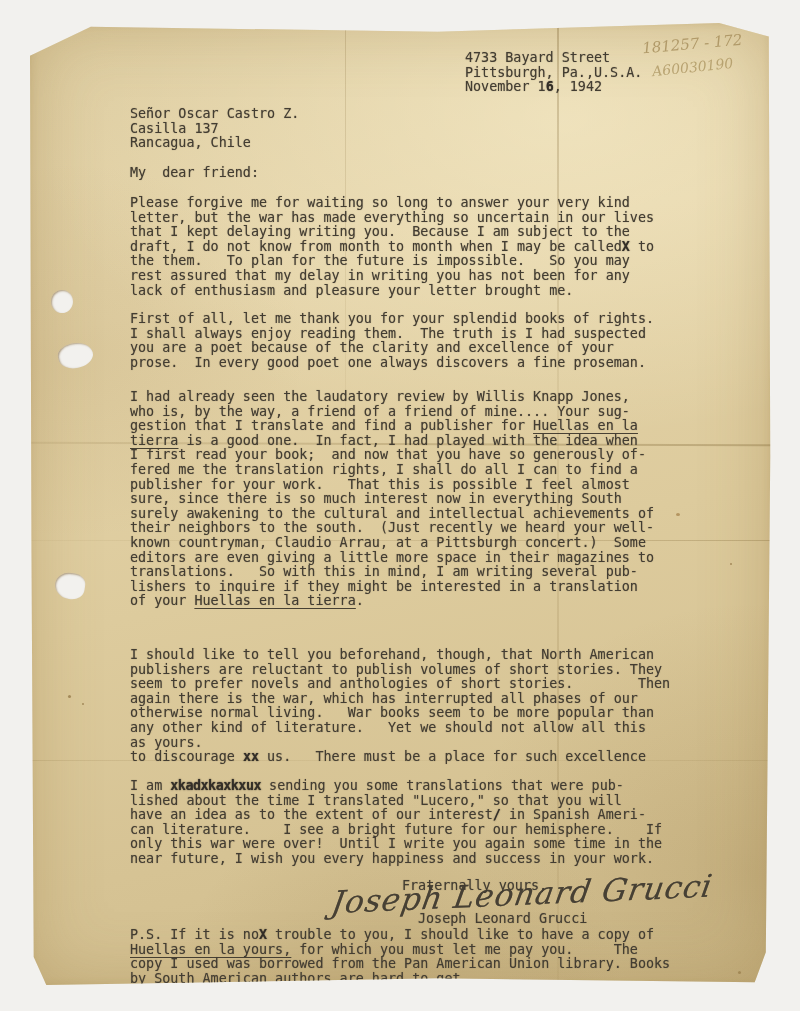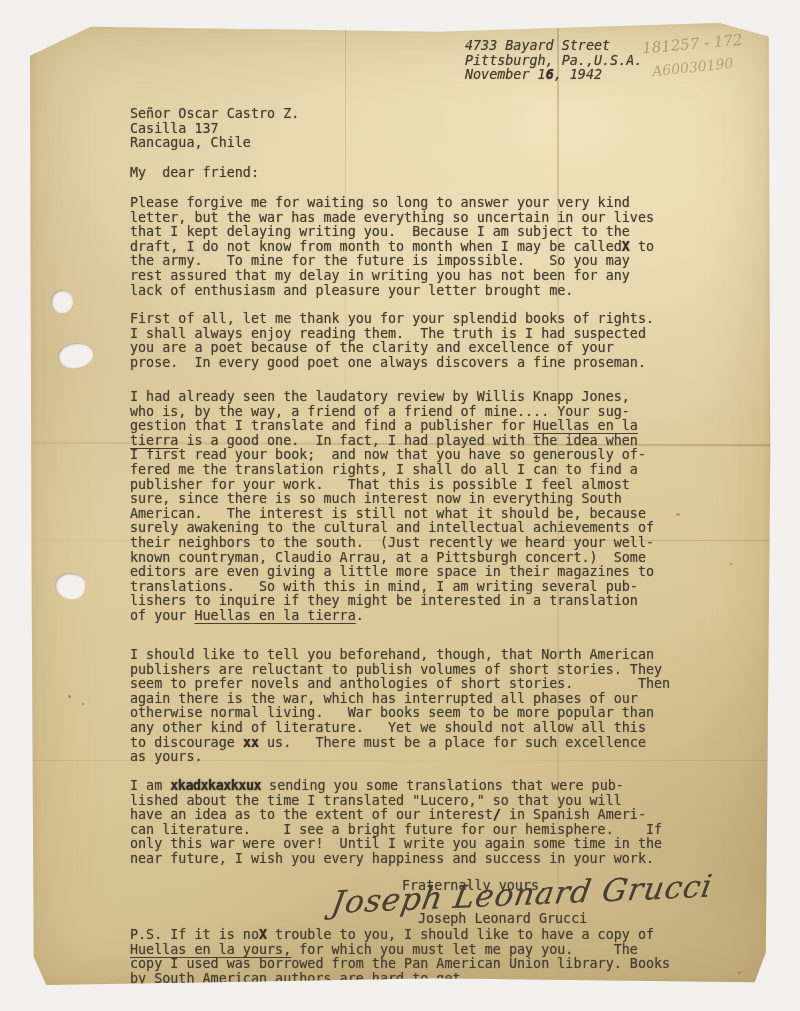--- a/index.html
+++ b/index.html
@@ -36,21 +36,21 @@
   }
   .pencil-1{left:612px;top:12px;font-size:15px;transform:rotate(-5deg);}
   .pencil-2{left:622px;top:36px;font-size:14px;transform:rotate(-6deg);color:#b09a66;}
   .sig-script{
     position:absolute;left:302px;top:852px;width:420px;
     font-family:"DejaVu Serif","Liberation Serif",serif;font-style:italic;
     font-size:31px;color:rgba(64,58,48,.88);letter-spacing:1px;
     transform:rotate(-2.5deg) skewX(-12deg);
     text-shadow:0 0 .6px rgba(64,58,48,.6);
   }
-  .sender{left:435px;top:16px;font-style:italic;}
+  .sender{left:435px;top:28px;}
   .recipient{left:100px;top:84px;}
   .salutation{left:100px;top:143px;white-space:pre;}
   .p1{left:100px;top:173px;}
   .p2{left:100px;top:289px;}
   .p3{left:100px;top:367px;}
   .p4{left:100px;top:625px;}
   .p5{left:100px;top:756px;}
   .closing{left:372px;top:856px;}
   .sig-typed{left:388px;top:889px;}
   .ps{left:100px;top:905px;}
@@ -97,57 +97,56 @@
       <div class="line"><span>Rancagua, Chile</span></div>
     </div>
 
   <div class="typed salutation">My  dear friend:</div>
 
   <div class="typed p1">
       <div class="line"><span>Please forgive me for waiting so long to answer your very kind</span></div>
       <div class="line"><span>letter, but the war has made everything so uncertain in our lives</span></div>
       <div class="line"><span>that I kept delaying writing you.  Because I am subject to the</span></div>
       <div class="line"><span>draft, I do not know from month to month when I may be called</span><span class="b">X</span><span> to</span></div>
-      <div class="line"><span>the army.   To mine for the future is impossible.   So you may</span></div>
+      <div class="line"><span>the them.   To plan for the future is impossible.   So you may</span></div>
       <div class="line"><span>rest assured that my delay in writing you has not been for any</span></div>
       <div class="line"><span>lack of enthusiasm and pleasure your letter brought me.</span></div>
     </div>
   <div class="typed p2">
       <div class="line"><span>First of all, let me thank you for your splendid books of rights.</span></div>
       <div class="line"><span>I shall always enjoy reading them.  The truth is I had suspected</span></div>
       <div class="line"><span>you are a poet because of the clarity and excellence of your</span></div>
       <div class="line"><span>prose.  In every good poet one always discovers a fine proseman.</span></div>
     </div>
   <div class="typed p3">
       <div class="line"><span>I had already seen the laudatory review by Willis Knapp Jones,</span></div>
       <div class="line"><span>who is, by the way, a friend of a friend of mine.... Your sug-</span></div>
       <div class="line"><span>gestion that I translate and find a publisher for </span><span class="u">Huellas en la</span></div>
       <div class="line"><span class="u">tierra</span><span> is a good one.  In fact, I had played with the idea when</span></div>
       <div class="line"><span>I first read your book;  and now that you have so generously of-</span></div>
       <div class="line"><span>fered me the translation rights, I shall do all I can to find a</span></div>
       <div class="line"><span>publisher for your work.   That this is possible I feel almost</span></div>
       <div class="line"><span>sure, since there is so much interest now in everything South</span></div>
-      <div class="line"><span>American.   The interest is still not what it should be, because</span></div>
       <div class="line"><span>surely awakening to the cultural and intellectual achievements of</span></div>
       <div class="line"><span>their neighbors to the south.  (Just recently we heard your well-</span></div>
       <div class="line"><span>known countryman, Claudio Arrau, at a Pittsburgh concert.)  Some</span></div>
       <div class="line"><span>editors are even giving a little more space in their magazines to</span></div>
       <div class="line"><span>translations.   So with this in mind, I am writing several pub-</span></div>
       <div class="line"><span>lishers to inquire if they might be interested in a translation</span></div>
       <div class="line"><span>of your </span><span class="u">Huellas en la tierra</span><span>.</span></div>
     </div>
   <div class="typed p4">
       <div class="line"><span>I should like to tell you beforehand, though, that North American</span></div>
       <div class="line"><span>publishers are reluctant to publish volumes of short stories. They</span></div>
       <div class="line"><span>seem to prefer novels and anthologies of short stories.        Then</span></div>
       <div class="line"><span>again there is the war, which has interrupted all phases of our</span></div>
       <div class="line"><span>otherwise normal living.   War books seem to be more popular than</span></div>
       <div class="line"><span>any other kind of literature.   Yet we should not allow all this</span></div>
+      <div class="line"><span>as yours.</span></div>
       <div class="line"><span>to discourage </span><span class="b">xx</span><span> us.   There must be a place for such excellence</span></div>
-      <div class="line"><span>as yours.</span></div>
     </div>
   <div class="typed p5">
       <div class="line"><span>I am </span><span class="bs">xkadxkaxkxux</span><span> sending you some translations that were pub-</span></div>
       <div class="line"><span>lished about the time I translated "Lucero," so that you will</span></div>
       <div class="line"><span>have an idea as to the extent of our interest</span><span class="b">/</span><span> in Spanish Ameri-</span></div>
       <div class="line"><span>can literature.    I see a bright future for our hemisphere.    If</span></div>
       <div class="line"><span>only this war were over!  Until I write you again some time in the</span></div>
       <div class="line"><span>near future, I wish you every happiness and success in your work.</span></div>
     </div>
 

